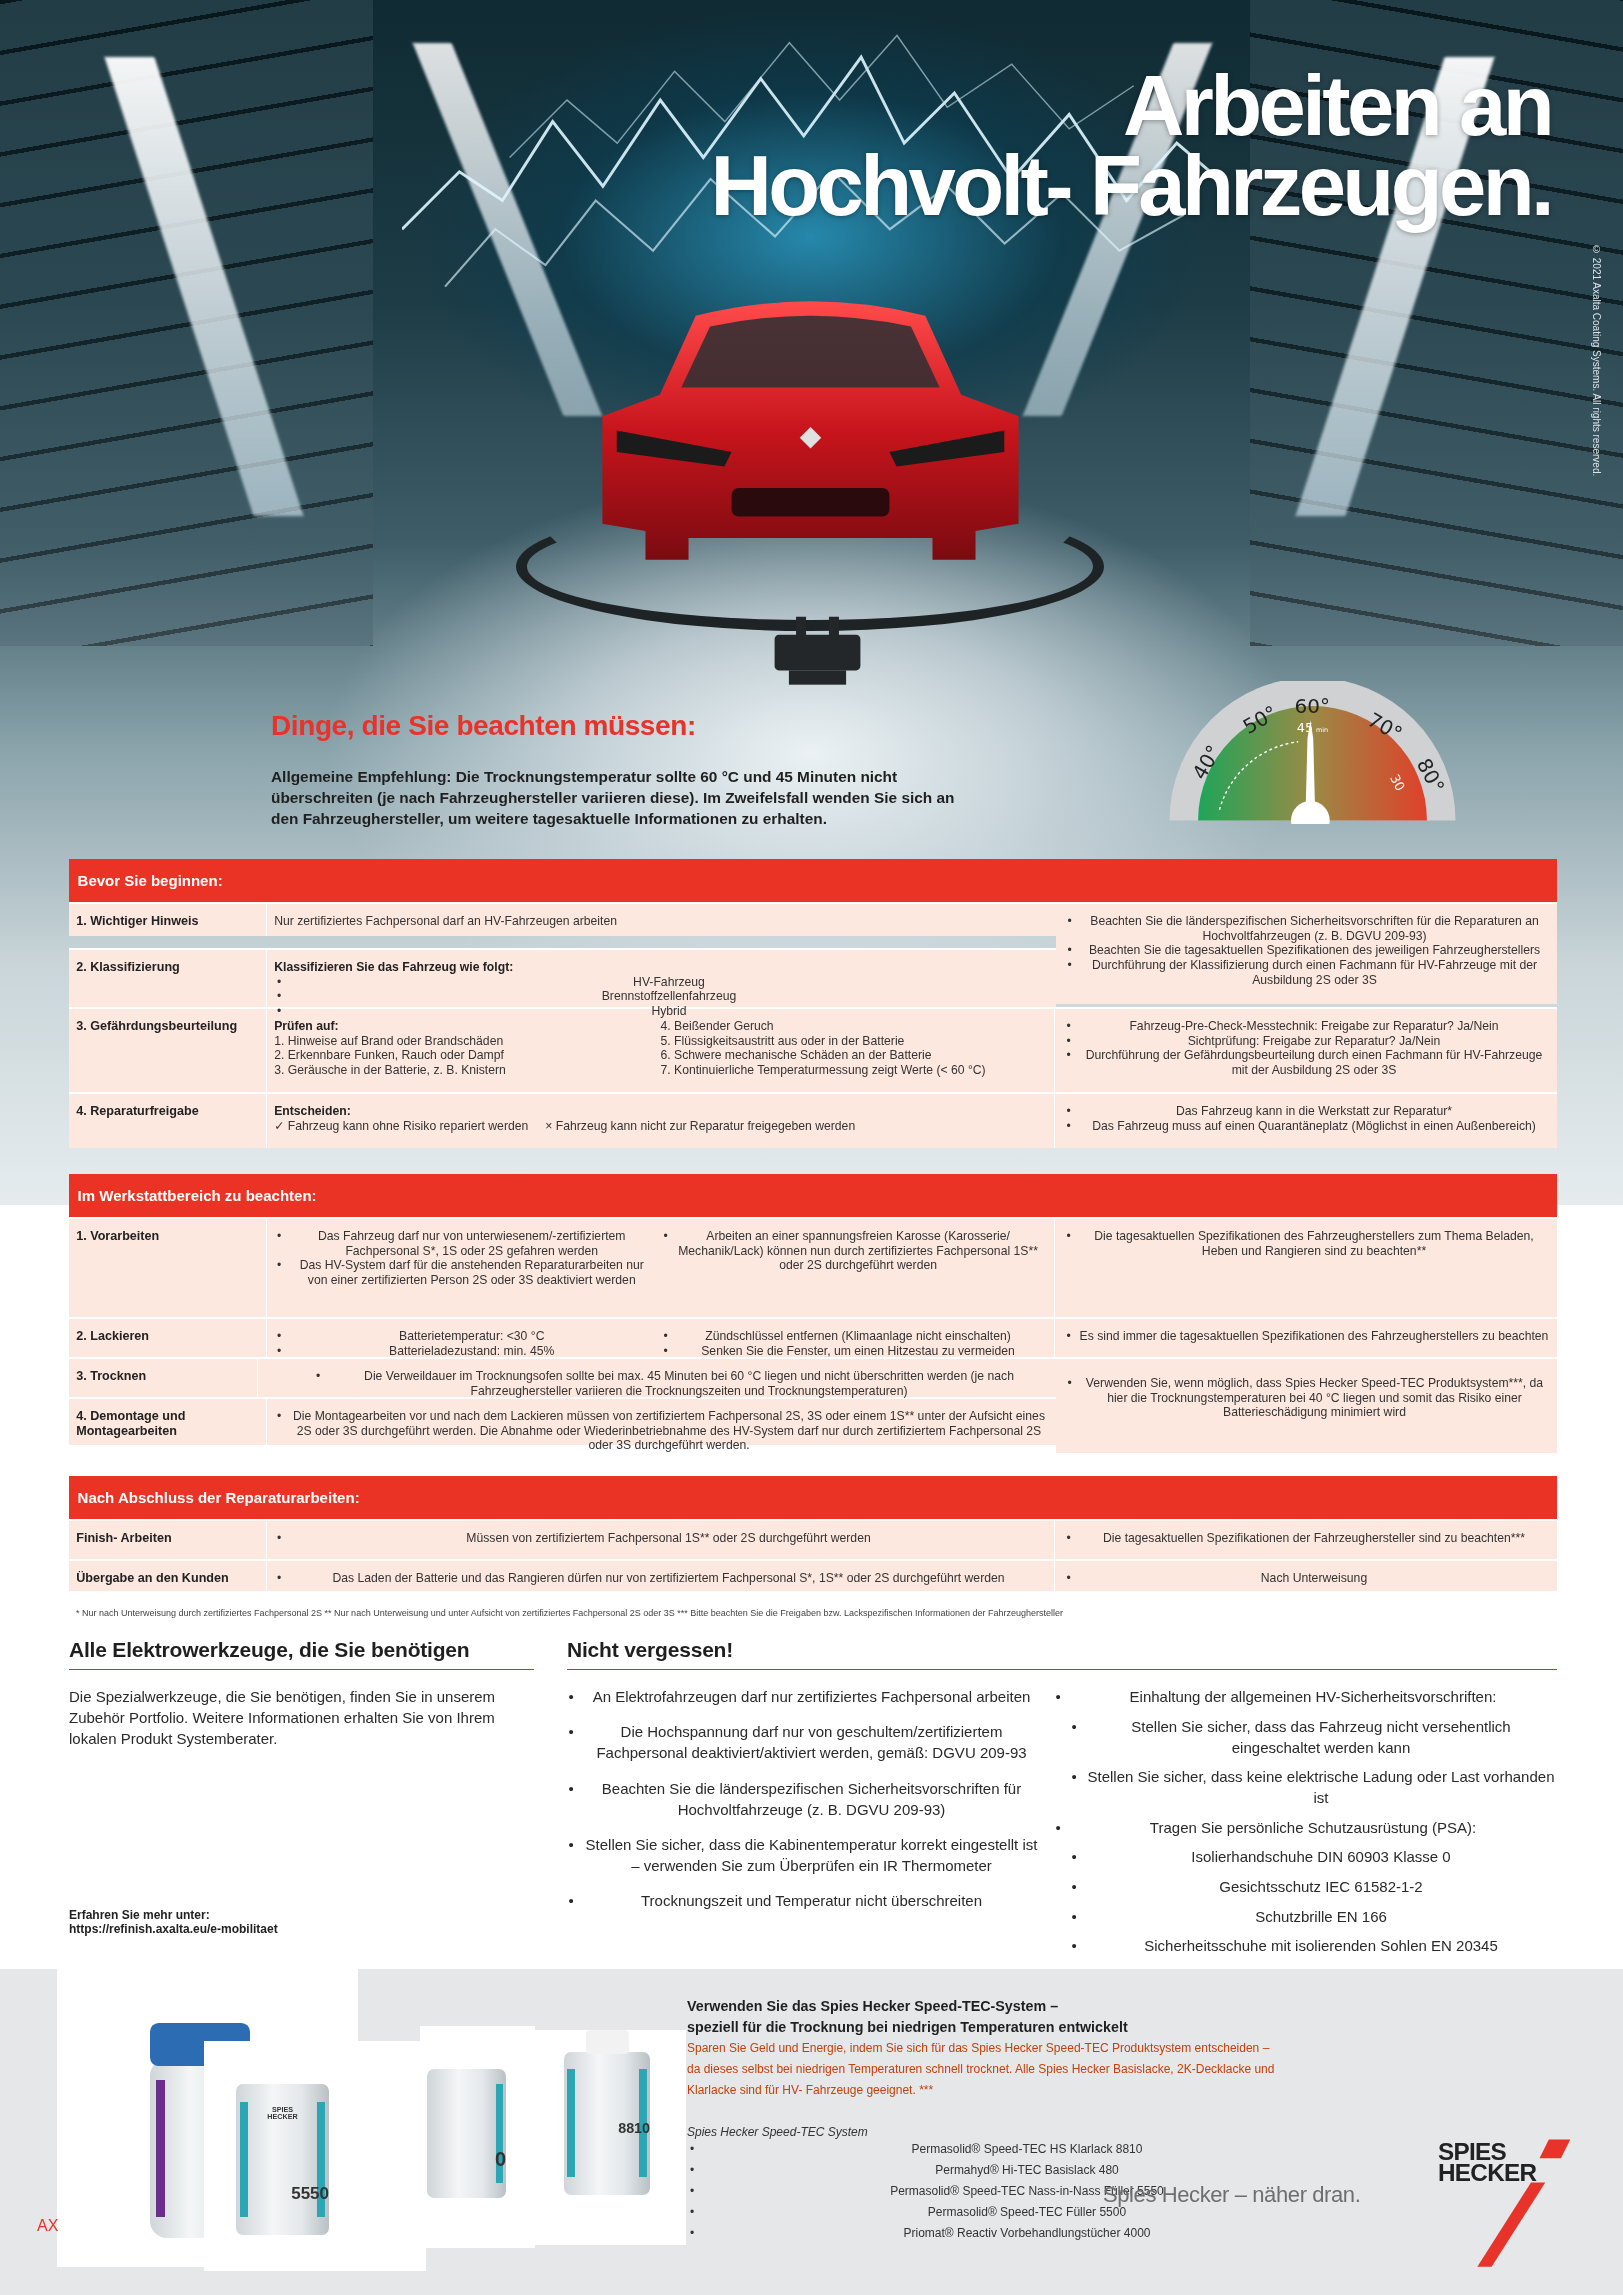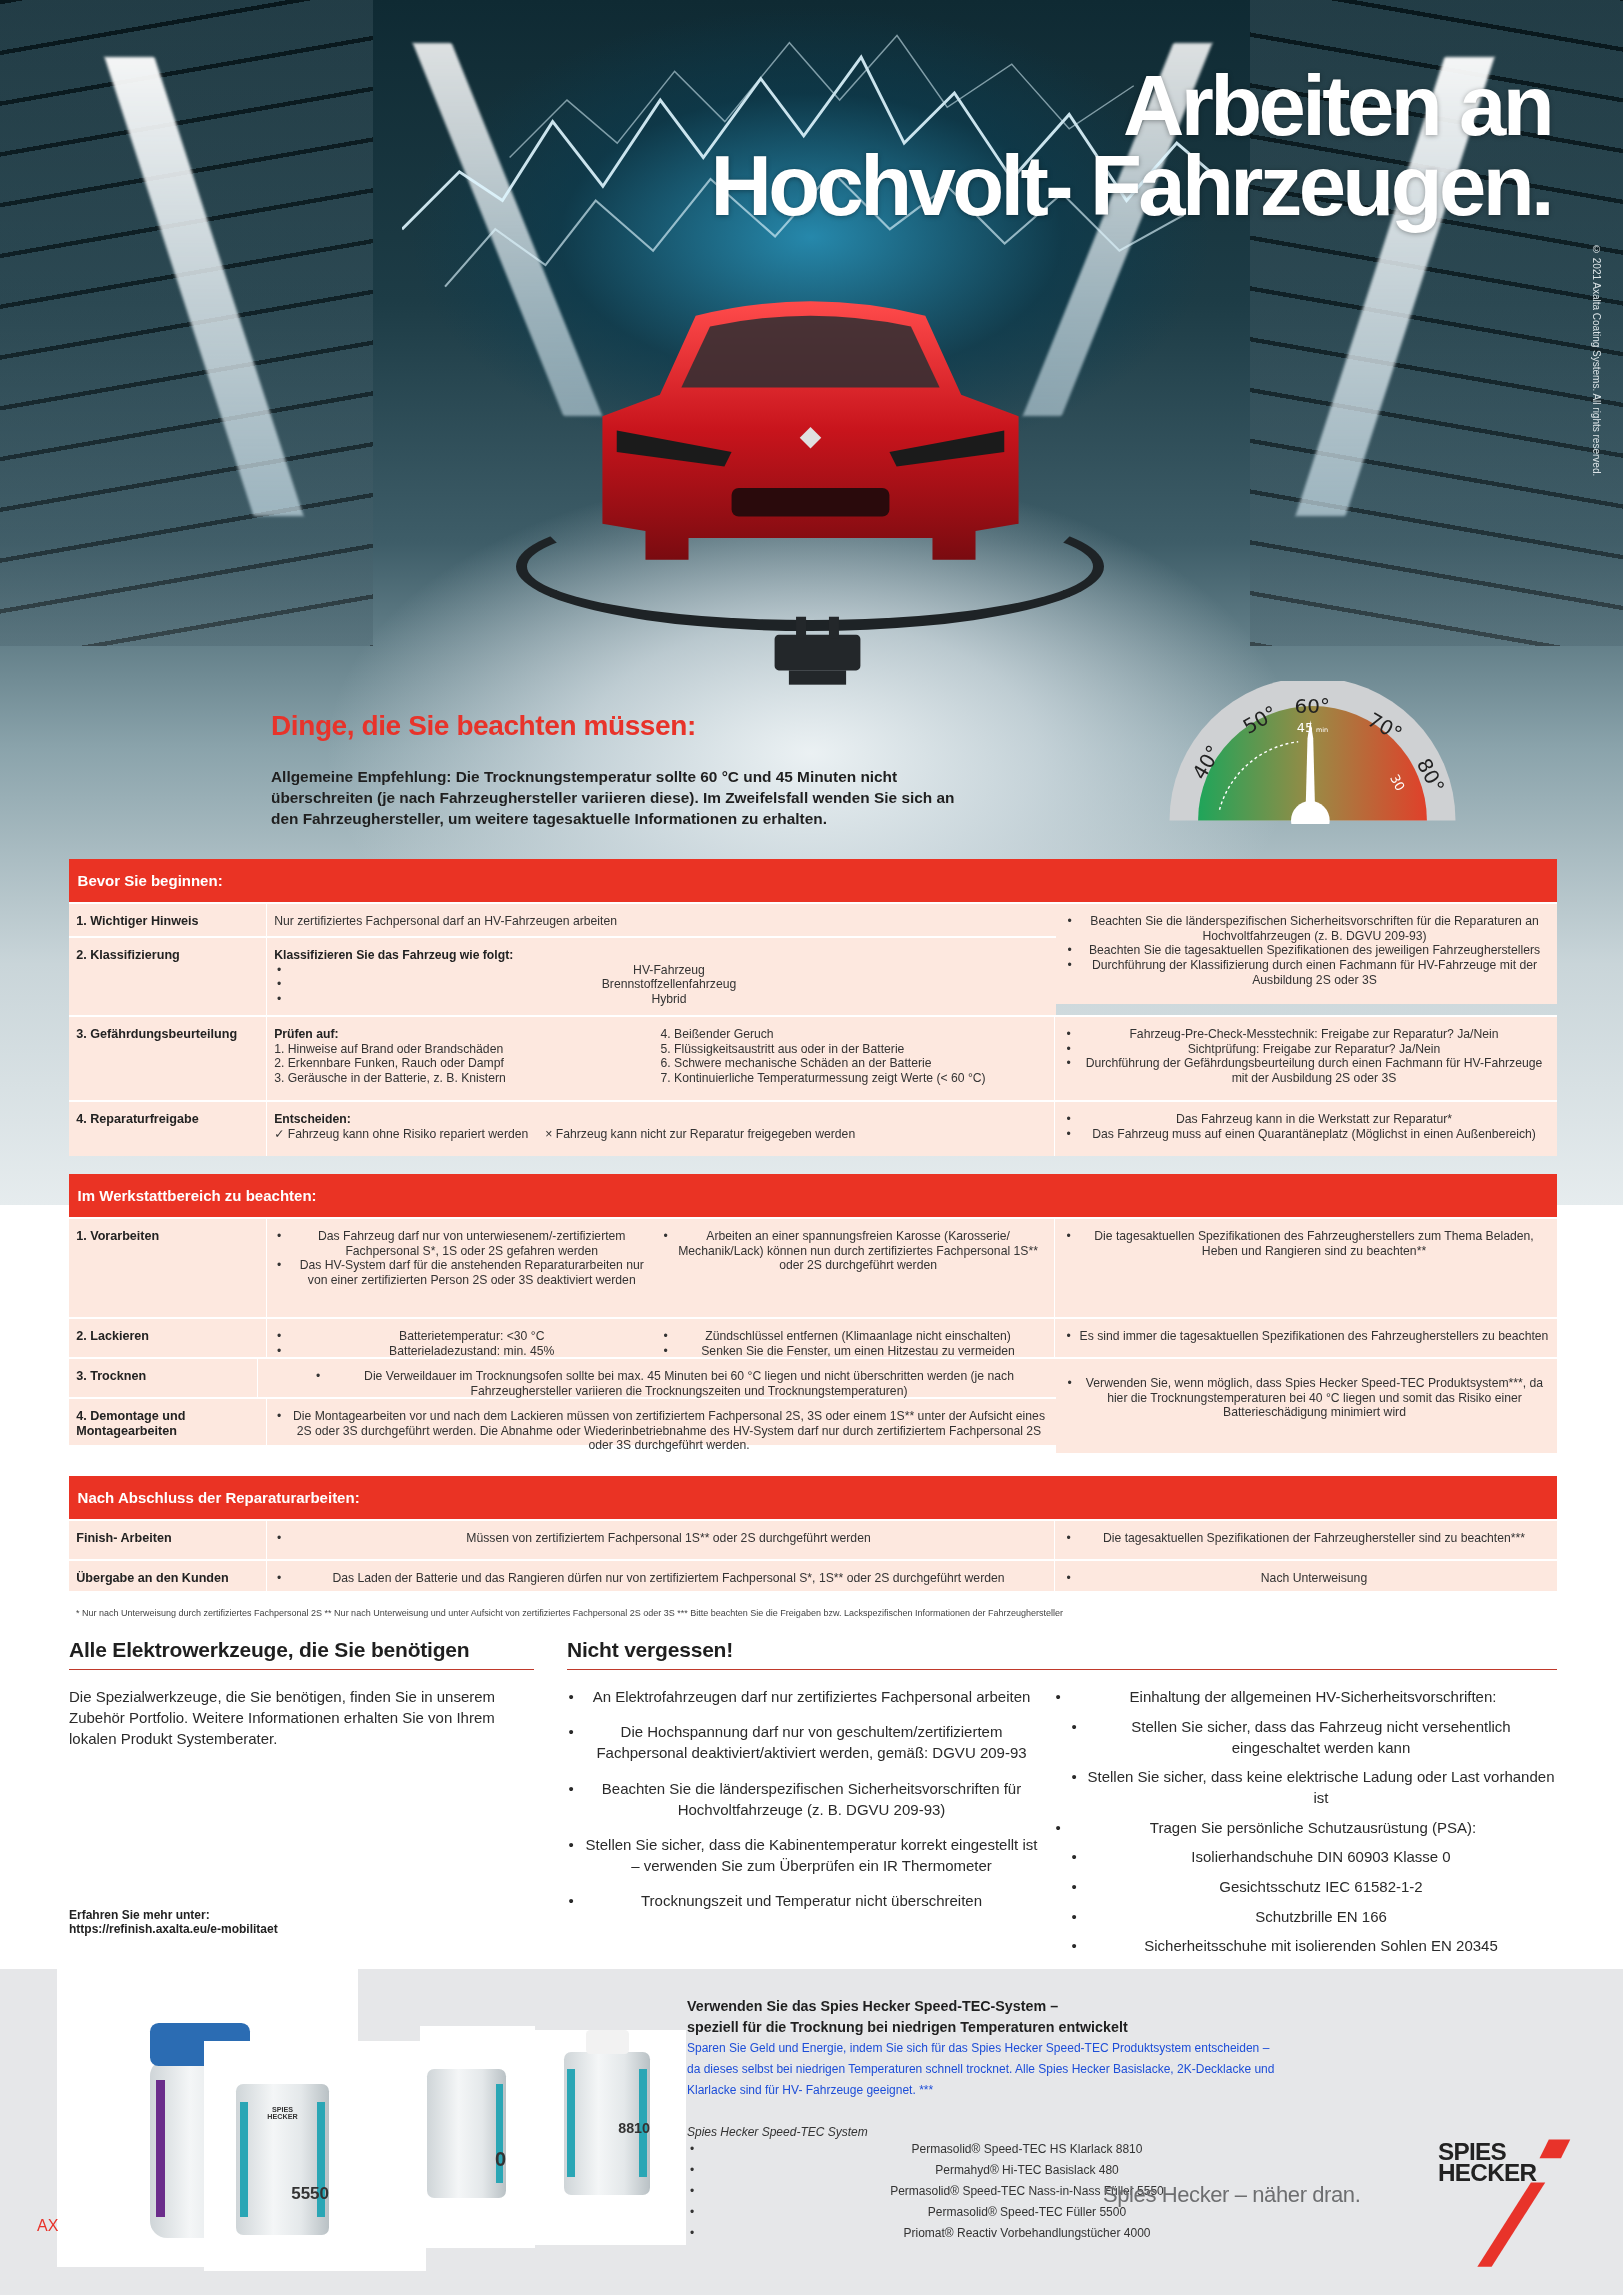--- a/index.html
+++ b/index.html
@@ -100,21 +100,21 @@
 
   
   .band { position: absolute; left: 0; top: 1969px; width: 1623px; height: 326px; background: #e6e7e9; }
   .prod-card { position: absolute; background: #ffffff; }
   .can { position: absolute; border-radius: 7.2px; background: linear-gradient(90deg,#cfd5d8,#f4f6f7 40%,#e4e8ea 70%,#b9c1c5); }
   .can .stripe { position: absolute; top: 12%; bottom: 12%; width: 9%; background: #2aa6b5; }
   .can .num { position: absolute; left: 0; right: 0; text-align: right; font-weight: bold; color: #333; }
   .can .logo { position: absolute; left: 0; right: 0; text-align: center; font-weight: bold; color: #333; font-size: 7.2px; line-height: 7.2px; }
   .speedtec { position: absolute; left: 687px; top: 1996px; width: 660px; }
   .speedtec .h { font-weight: bold; font-size: 14.3px; line-height: 21px; color: #1f1f1f; }
-  .speedtec .p { font-size: 12px; line-height: 21px; color: #1d4ed8; }
+  .speedtec .p { font-size: 12px; line-height: 21px; color: #c2410c; }
   .speedtec .sys { font-style: italic; font-size: 12px; margin-top: 24px; color: #333; }
   .speedtec ul.b li { font-size: 12px; line-height: 21px; color: #333; padding-left: 20px; }
   .tagline { position: absolute; left: 1103px; top: 2158px; font-size: 22px; color: #6d6e70; letter-spacing: -0.4px; margin-top: 24px; }
   .sh-logo { position: absolute; left: 1438px; top: 2138px; width: 143px; height: 129px; }
   .axalta { position: absolute; left: 37px; top: 2217px; color: #e8332a; font-weight: normal; font-size: 16px; }
 </style>
 </head>
 <body>
 
 <div class="hero">
@@ -191,21 +191,21 @@
 </div>
 
 <div class="section" style="top:859px;">
   <div class="sec-head">Bevor Sie beginnen:</div>
   <div class="merged-wrap">
     <div class="merged-left">
       <div class="sec-row" style="height:34px;">
         <div class="c1">1. Wichtiger Hinweis</div>
         <div class="c2" style="border-right:none;">Nur zertifiziertes Fachpersonal darf an HV-Fahrzeugen arbeiten</div>
       </div>
-      <div class="sec-row" style="height:79px;">
+      <div class="sec-row" style="height:59px;margin-top:12px;">
         <div class="c1">2. Klassifizierung</div>
         <div class="c2" style="border-right:none; display:block;">
           <div class="bold">Klassifizieren Sie das Fahrzeug wie folgt:</div>
           <ul class="b">
             <li>HV-Fahrzeug</li>
             <li>Brennstoffzellenfahrzeug</li>
             <li>Hybrid</li>
           </ul>
         </div>
       </div>

